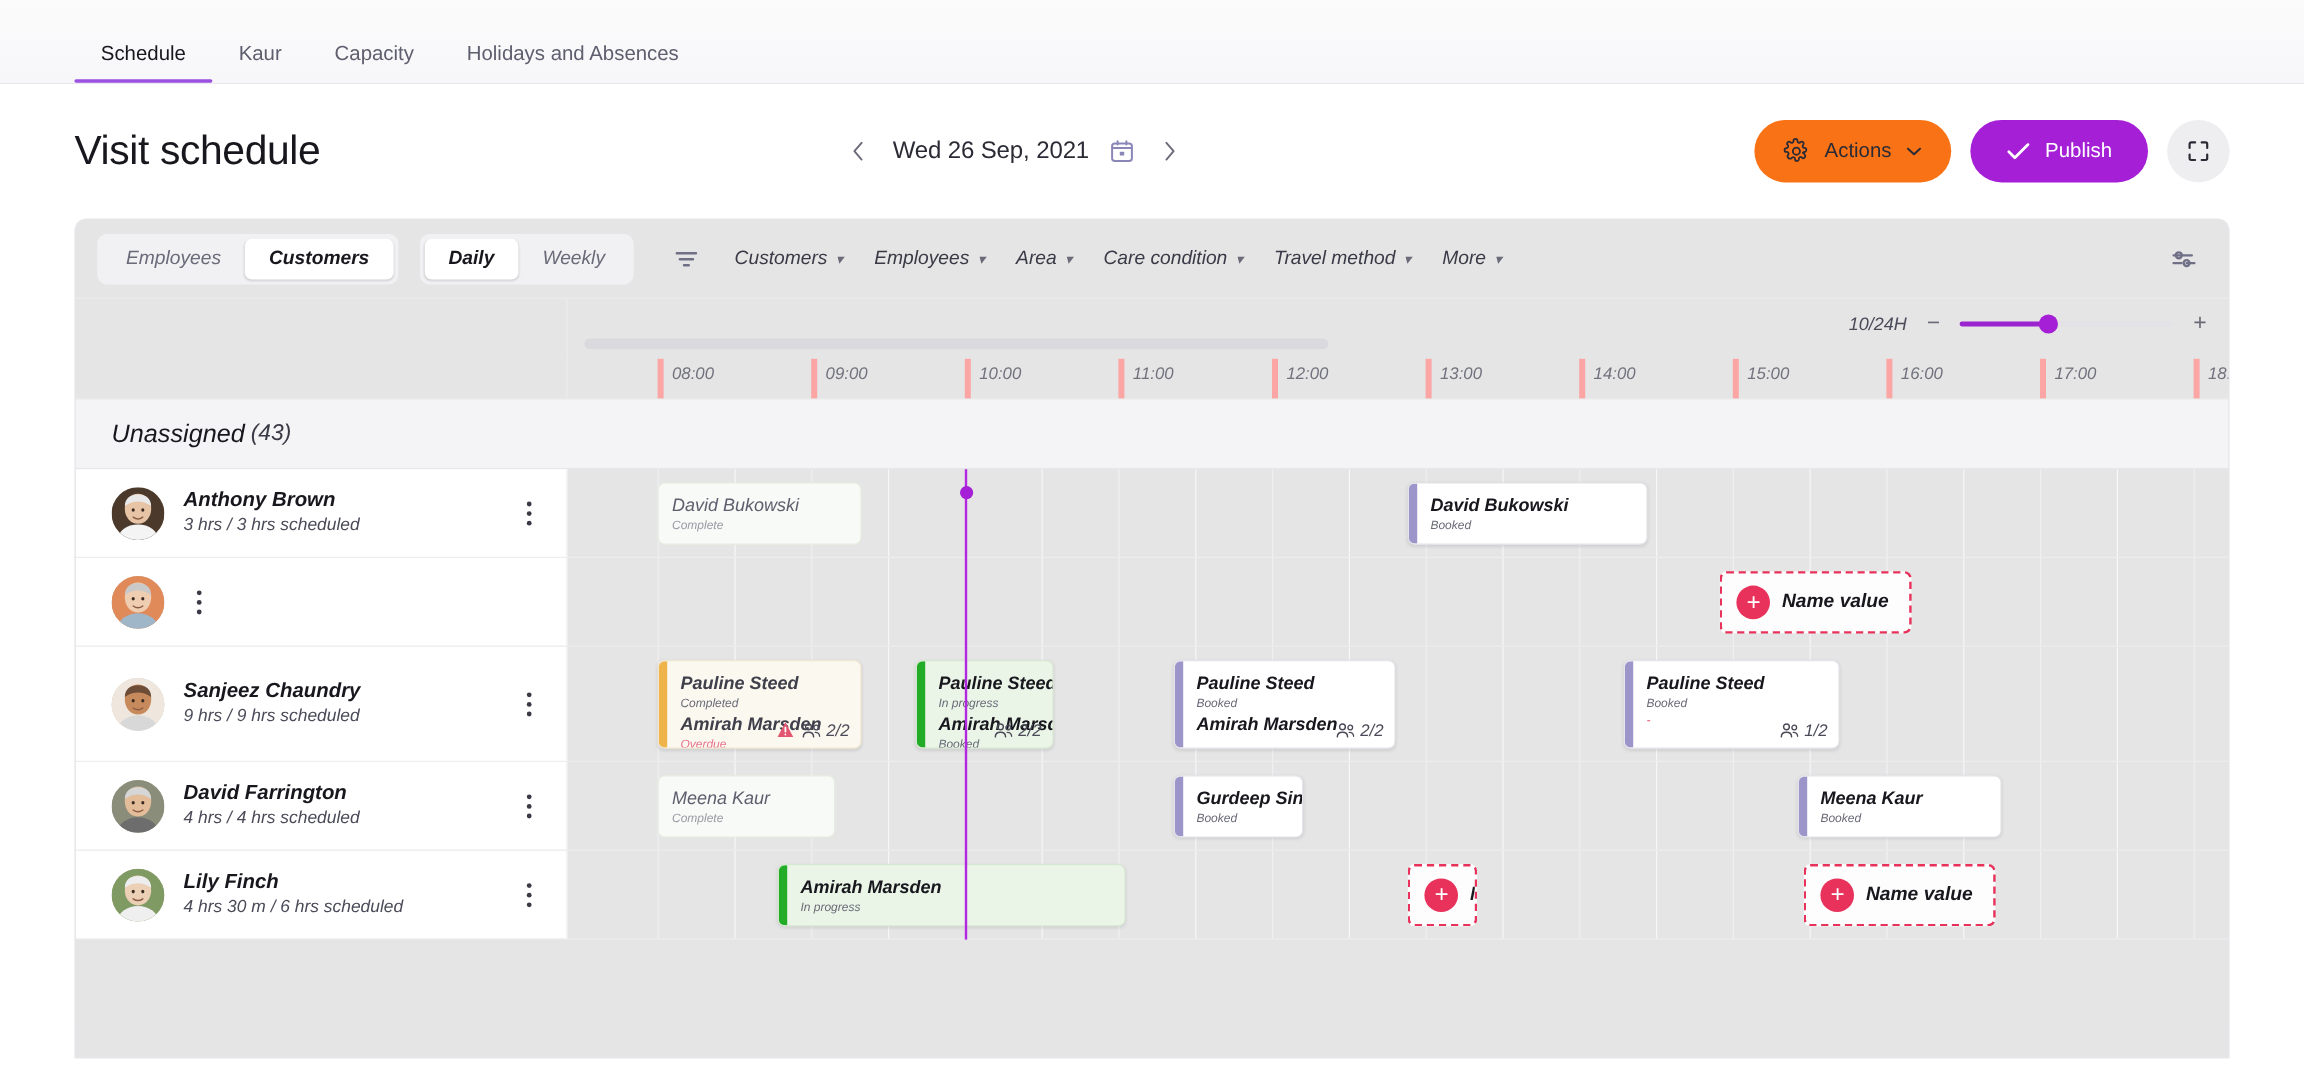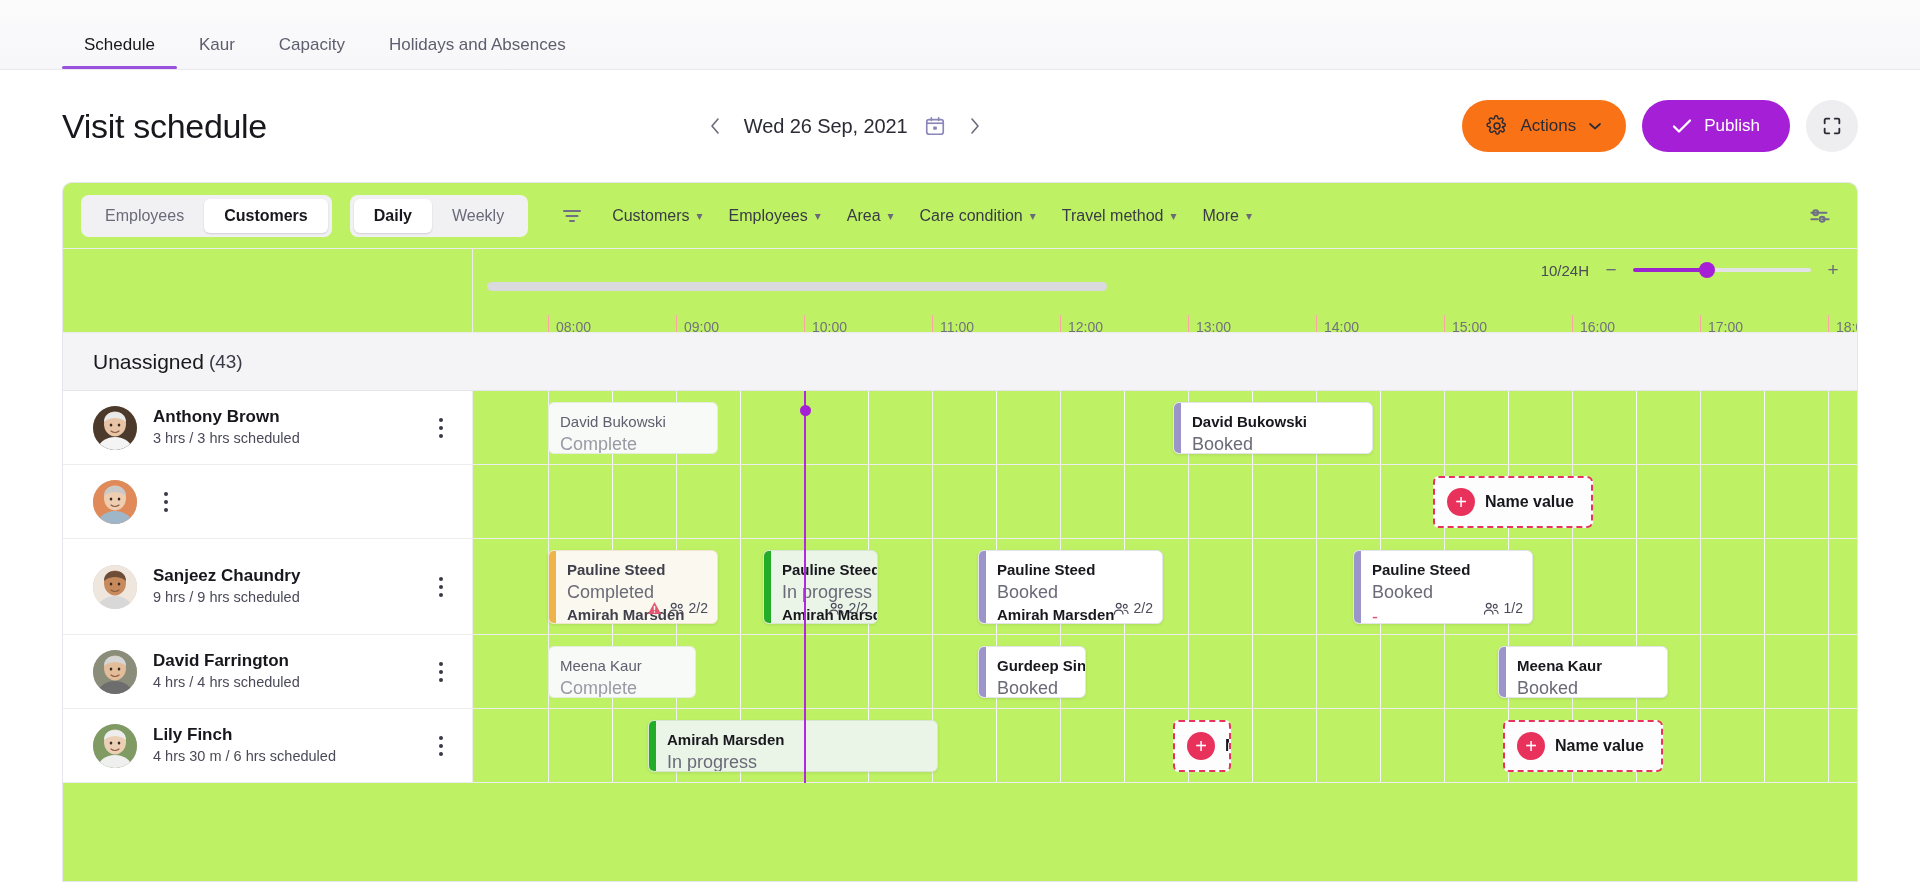--- a/index.html
+++ b/index.html
@@ -83,23 +83,24 @@
     width: 52px; height: 52px; border-radius: 26px;
     background: #eeeef1; border: none; cursor: pointer;
     display: flex; align-items: center; justify-content: center;
   }
 
   
   .panel {
     margin: 0 62px;
     border: 1px solid #e6e6ec;
     border-radius: 10px 10px 0 0;
-    background: #bef264;
+    background: #e5e5e5;
     height: 700px;
     overflow: hidden;
+    font-style: italic;
   }
 
   .filterbar {
     height: 66px;
     display: flex; align-items: center;
     padding: 0 18px 0 18px;
     border-bottom: 1px solid #ececed;
     gap: 18px;
   }
   .segment {
@@ -141,21 +142,21 @@
   .zoom-label { font-size: 15px; color: #4a4a58; }
   .zoom-minus, .zoom-plus { color: #6a6a78; font-size: 19px; cursor: pointer; width: 16px; text-align:center; }
   .zslider { position: relative; width: 178px; height: 4px; background: #e2e2e7; border-radius: 2px; cursor: pointer; }
   .zslider .fill { position:absolute; left:0; top:0; height:4px; width: 76px; background: #9b24cf; border-radius:2px; }
   .zslider .knob { position:absolute; left: 66px; top: -6px; width: 16px; height:16px; border-radius:50%; background:#a51fd6; }
 
   
   .axisrow { height: 34px; display: flex; border-bottom: 1px solid #ececed; }
   .axisrow .namecol { width: 410px; flex:none; border-right: 1px solid #ececed; }
   .axisrow .track { flex: 1; position: relative; }
-  .tick { position: absolute; top: 16px; bottom: 0; border-left: 1px solid #fca5a5; }
+  .tick { position: absolute; top: 0; bottom: 0; border-left: 5px solid #fca5a5; }
   .tick span { position: absolute; left: 7px; top: 4px; font-size: 14px; color: #72727f; white-space: nowrap; }
 
   
   .unassigned {
     height: 58px; background: #f4f4f6;
     display: flex; align-items: center; border-bottom: 1px solid #e6e6ea;
   }
   .unassigned .lbl { padding-left: 30px; font-size: 21px; color:#17171d; }
   .unassigned .cnt { font-size: 19px; color:#3a3a46; margin-left: 5px; }
 
@@ -198,21 +199,21 @@
     border: 1px solid #e4e4ea;
     box-shadow: 0 1px 3px rgba(20,20,40,.10);
     overflow: hidden;
     display: flex;
     cursor: pointer;
     z-index: 3;
   }
   .card .bar { width: 7px; flex: none; }
   .card .body { flex: 1; min-width: 0; padding: 9px 10px 8px 11px; position: relative; }
   .card .ttl { font-size: 15px; font-weight: 700; color:#17171d; white-space: nowrap; line-height: 1.35; }
-  .card .st  { font-size: 18px; color:#6a6a78; white-space: nowrap; line-height: 1.35; }
+  .card .st  { font-size: 10px; color:#6a6a78; white-space: nowrap; line-height: 1.35; }
   .card .ttl2 { font-size: 15px; font-weight: 700; color:#17171d; white-space: nowrap; line-height:1.35; }
   .card .st.overdue { color: #e8738f; }
   .card .st.dash { color: #e8506e; }
 
   .card.complete { background: #f7faf6; border-color: #e5ede0; box-shadow:none; }
   .card.complete .ttl, .card.complete .ttl2 { color:#5e5e6e; font-weight: 400; }
   .card.complete .st { color:#9a9aa6; }
 
   .card.inprogress { background:#eaf5e7; border-color:#d7e8d2; }
   .card .bar.green  { background:#22ac27; }

